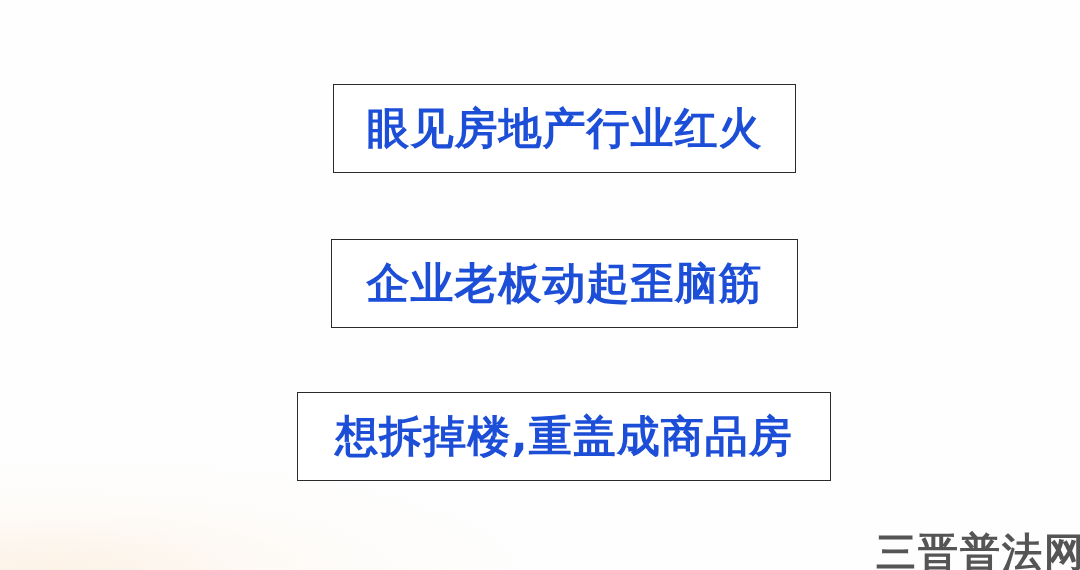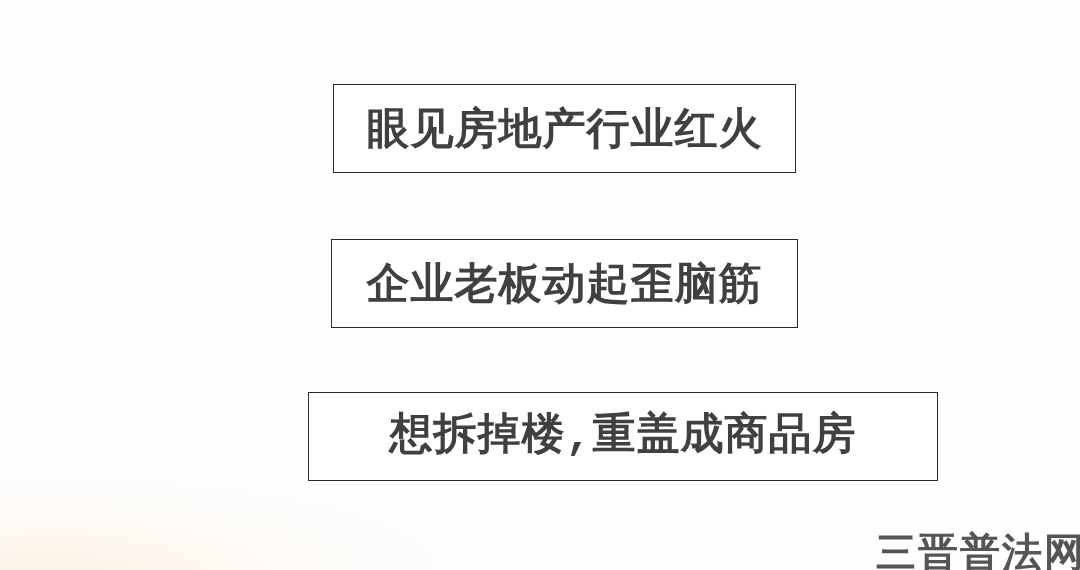--- a/index.html
+++ b/index.html
@@ -26,30 +26,30 @@
     .caption-box {
       position: absolute;
       box-sizing: border-box;
       border: 1.5px solid #2a2a2a;
       background: #ffffff;
       display: flex;
       align-items: center;
       justify-content: center;
     }
     .caption-text {
-      color: #404040;
+      color: #1d4ed8;
       font-size: 43px;
       font-weight: bold;
       letter-spacing: 1px;
       white-space: nowrap;
       line-height: 1;
     }
     #box-1 { left: 333px; top: 84px;  width: 463px; height: 89px; }
     #box-2 { left: 331px; top: 239px; width: 467px; height: 89px; text-align: center; }
-    #box-3 { left: 308px; top: 392px; width: 630px; height: 89px; font-family: Liberation Mono, monospace; }
+    #box-3 { left: 297px; top: 392px; width: 534px; height: 89px; }
     .watermark {
       position: absolute;
       right: -6px;
       bottom: -2px;
       color: #555555;
       font-size: 40px;
       font-weight: bold;
       letter-spacing: 2px;
       line-height: 1;
       white-space: nowrap;

